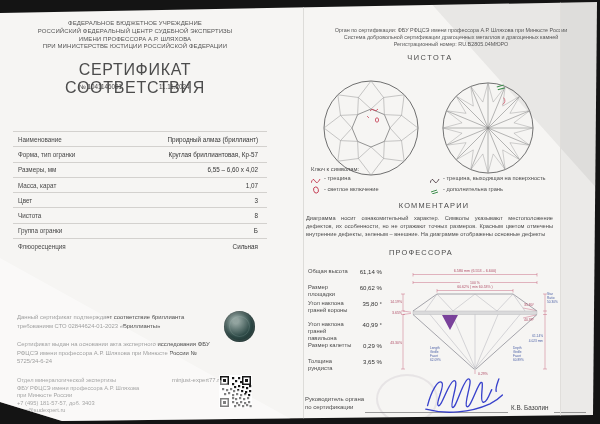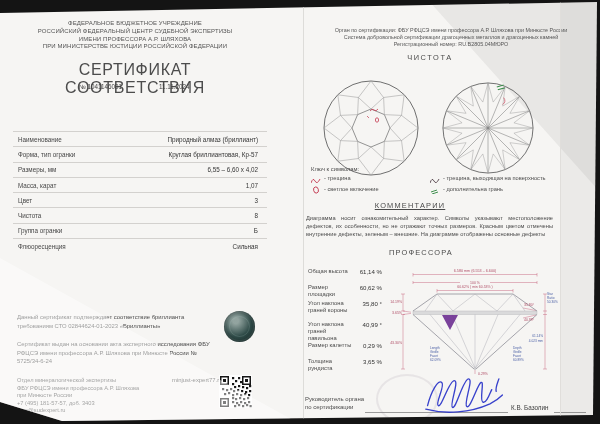--- a/index.html
+++ b/index.html
@@ -42,21 +42,21 @@
   .website{left:172px;top:377px;font-size:5.9px;color:#4c4c4c;}
   .qr{left:219px;top:375px;width:33px;height:33px;}
   
   .org-r{left:308px;top:27px;width:286px;font-size:5.4px;line-height:7.2px;color:#585858;}
   .sec-title{font-size:7.4px;letter-spacing:1.6px;color:#4a4a4a;}
   .clarity-title{left:308px;top:53px;width:244px;}
   .crown-svg{left:323px;top:80px;width:96px;height:96px;}
   .pav-svg{left:442px;top:82px;width:92px;height:92px;}
   .key-title{left:311px;top:166px;font-size:5.8px;color:#4c4c4c;}
   .key-label{font-size:5.7px;color:#4c4c4c;}
-  .comments-title{left:298px;top:201px;width:224px;letter-spacing:1.2px;text-decoration:underline;}
+  .comments-title{left:322px;top:201px;width:224px;letter-spacing:1.2px;}
   .comments-text{left:306px;top:215px;width:247px;font-size:5.7px;line-height:7.8px;
     color:#4c4c4c;text-align:justify;}
   .prop-title{left:306px;top:248px;width:230px;letter-spacing:1.2px;}
   .prop-table{left:308px;top:268px;width:74px;}
   .prop-row{display:flex;align-items:flex-start;}
   .prop-row .lbl{width:48px;font-size:5.8px;line-height:6.8px;color:#4a4a4a;}
   .prop-row .val{flex:1;text-align:right;font-size:6.1px;color:#333;}
   .rh1{height:16px;} .rh2{height:21px;}
   .profile-svg{left:390px;top:265px;width:175px;height:115px;font-family:"Liberation Sans",sans-serif;}
   .sig-role{left:305px;font-size:6px;color:#4c4c4c;}

